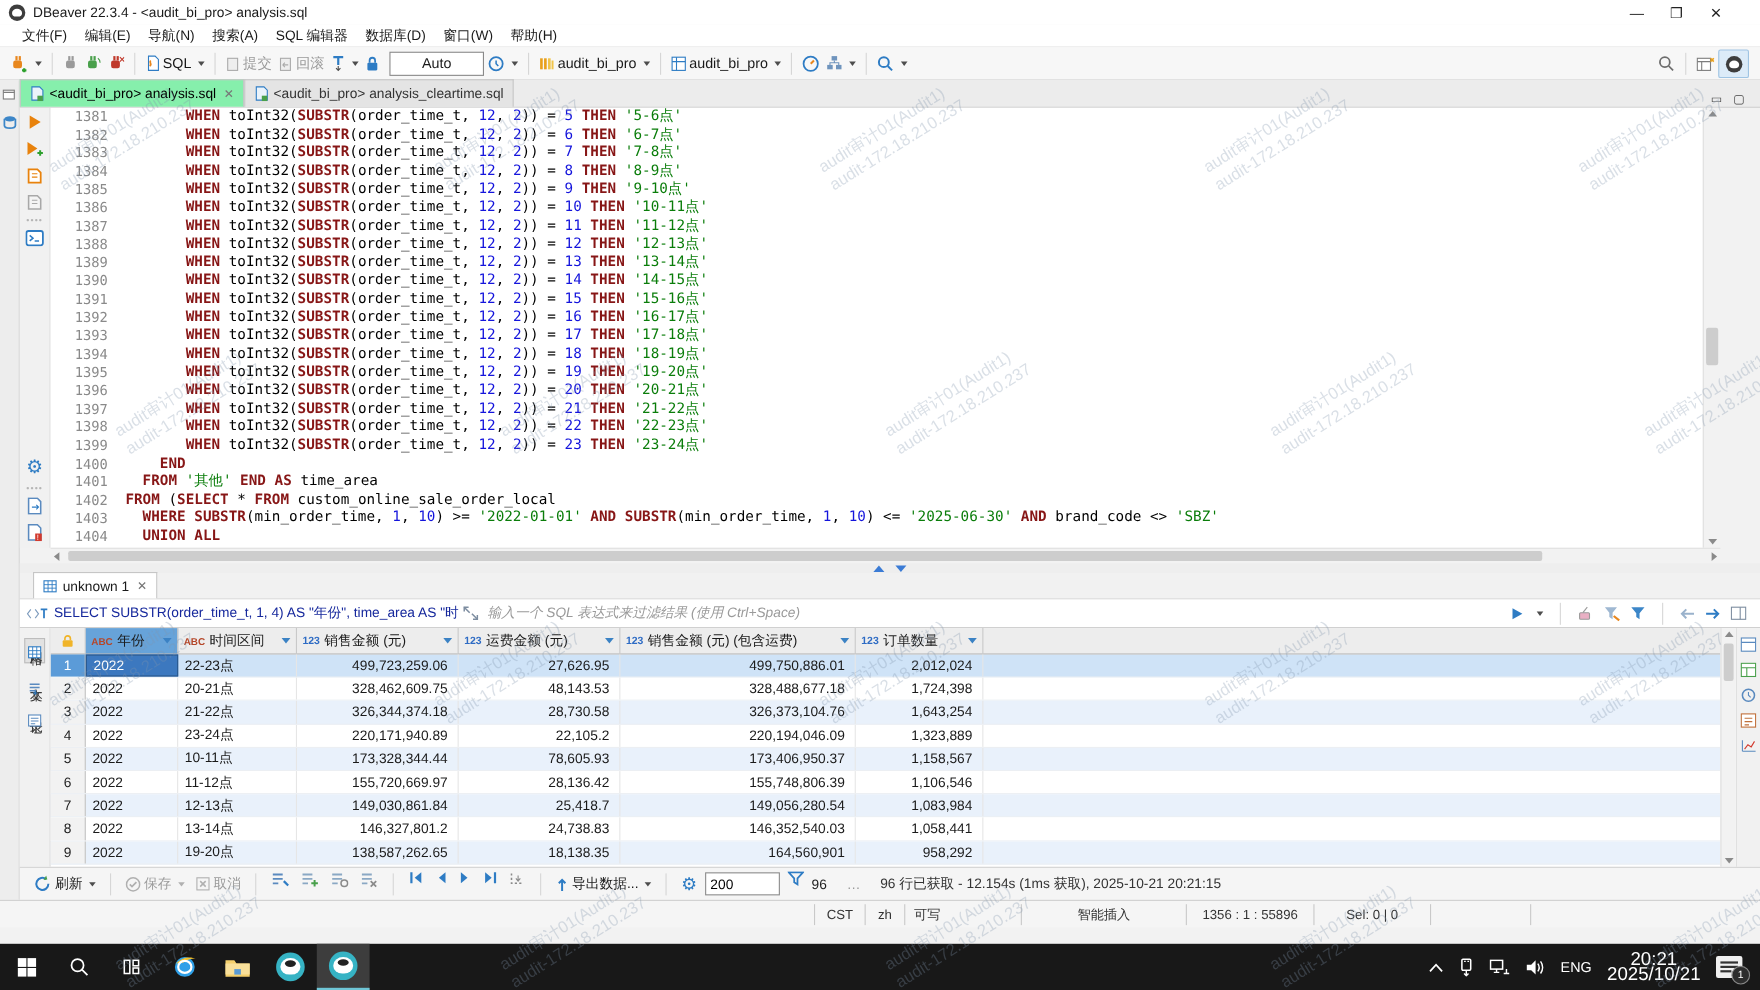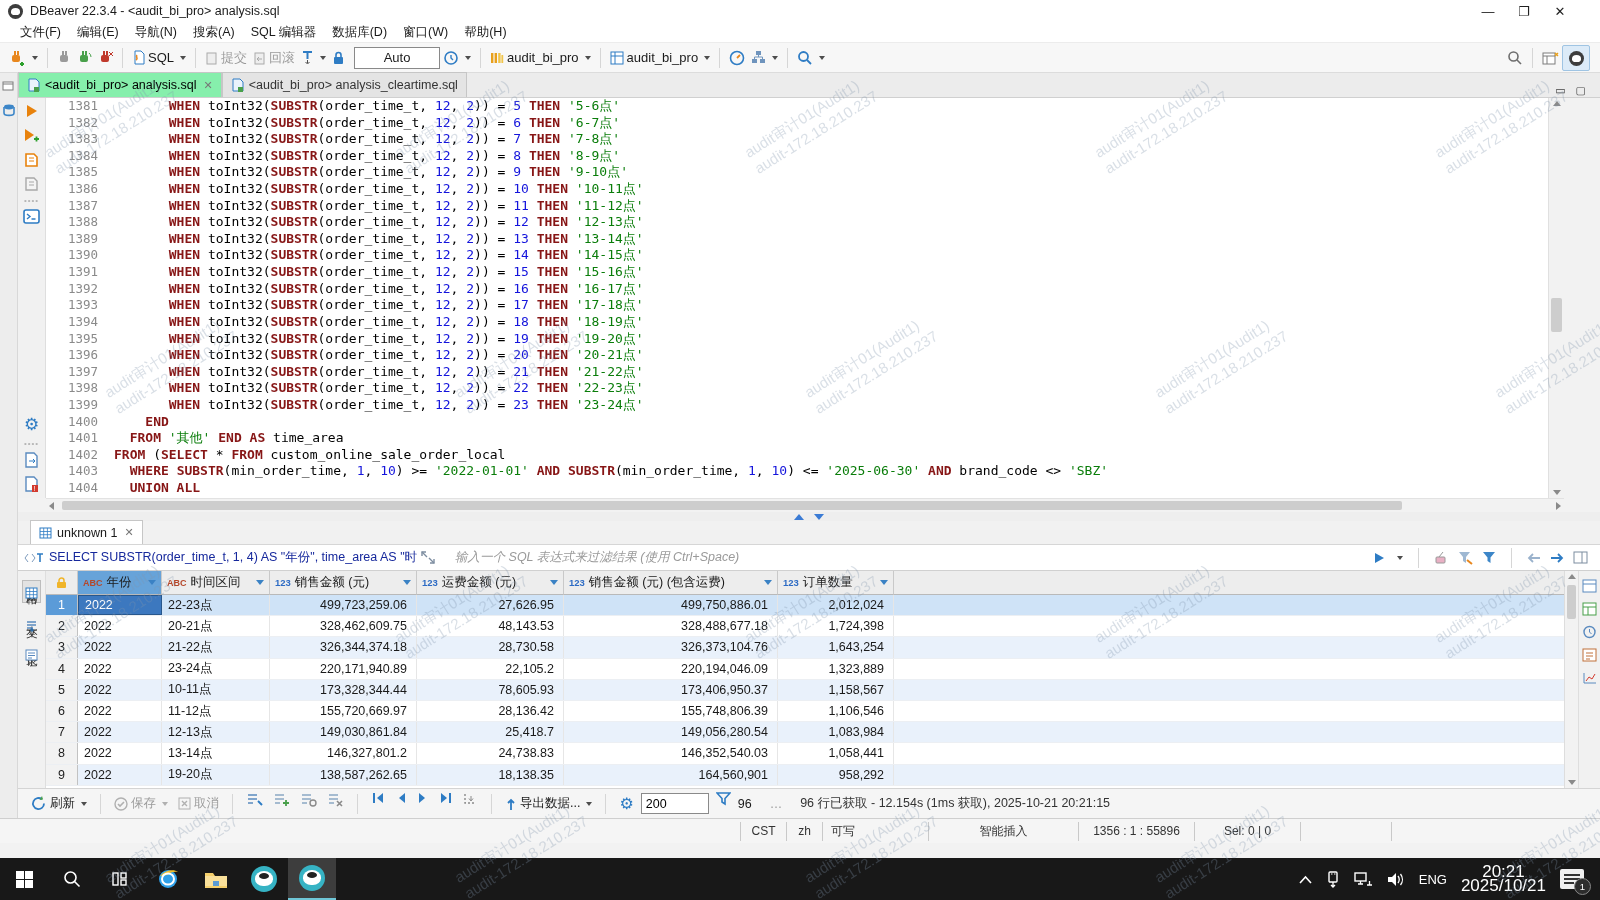--- a/index.html
+++ b/index.html
@@ -51,21 +51,21 @@
   .hscroll{left:46px;top:498px;width:1518px;height:14px;background:#f2f2f2;border-top:1px solid #e2e2e2;box-sizing:border-box}
   .hthumb{position:absolute;top:2px;height:9px;background:#cdcdcd;border-radius:2px}
   .sash{left:18px;top:512px;width:1582px;height:9px;background:#eeeeee;display:flex;justify-content:center;gap:10px;align-items:center}
   .sash .tri-u{width:0;height:0;border-left:5px solid transparent;border-right:5px solid transparent;border-bottom:6px solid #3a7bd5}
   .sash .tri-d{width:0;height:0;border-left:5px solid transparent;border-right:5px solid transparent;border-top:6px solid #3a7bd5}
   
   .res-tabbar{left:18px;top:521px;width:1582px;height:24px;background:#f1f1f1;display:flex;align-items:flex-end;font-size:12.5px;border-bottom:1px solid #d6d6d6;box-sizing:border-box}
   .rtab{height:23px;display:flex;align-items:center;gap:5px;padding:0 8px;background:#fff;border:1px solid #c6c6c6;border-bottom:none;margin-left:12px}
   .filterbar{left:18px;top:545px;width:1582px;height:26px;background:#fff;border-bottom:1px solid #d0d0d0;display:flex;align-items:center;font-size:12.5px;box-sizing:border-box;padding-left:6px}
   .fquery{color:#16289c;white-space:nowrap;overflow:hidden;max-width:560px}
-  .fplace{color:#9a9a9a;font-style:italic;margin-left:20px;white-space:nowrap}
+  .fplace{color:#9a9a9a;font-style:italic;margin-left:8px;white-space:nowrap}
   .fright{margin-left:auto;display:flex;align-items:center;gap:9px;padding-right:12px}
   .res-body{left:18px;top:571px;width:1582px;height:217px;background:#fff;display:flex}
   .res-side{width:28px;background:#f1f1f1;border-right:1px solid #dedede;display:flex;flex-direction:column;align-items:center;padding-top:2px;box-sizing:border-box}
   .vtab{writing-mode:vertical-rl;font-size:11.5px;color:#333;margin:7px 0;display:flex;align-items:center;gap:3px}
   .vtab.sel{background:#e2e2e2;border:1px solid #bdbdbd;padding:3px 1px}
   .gridwrap{flex:1;overflow:hidden}
   .gh{display:flex;height:24px;font-size:12.5px;background:#ededed}
   .hc{display:flex;align-items:center;gap:4px;padding:0 5px;border-right:1px solid #c9c9c9;border-bottom:1px solid #b9b9b9;box-sizing:border-box;white-space:nowrap;overflow:hidden}
   .hc.sel{background:#67a3d9}
   .kindA{color:#b5472a;font-size:9px;font-weight:bold}

